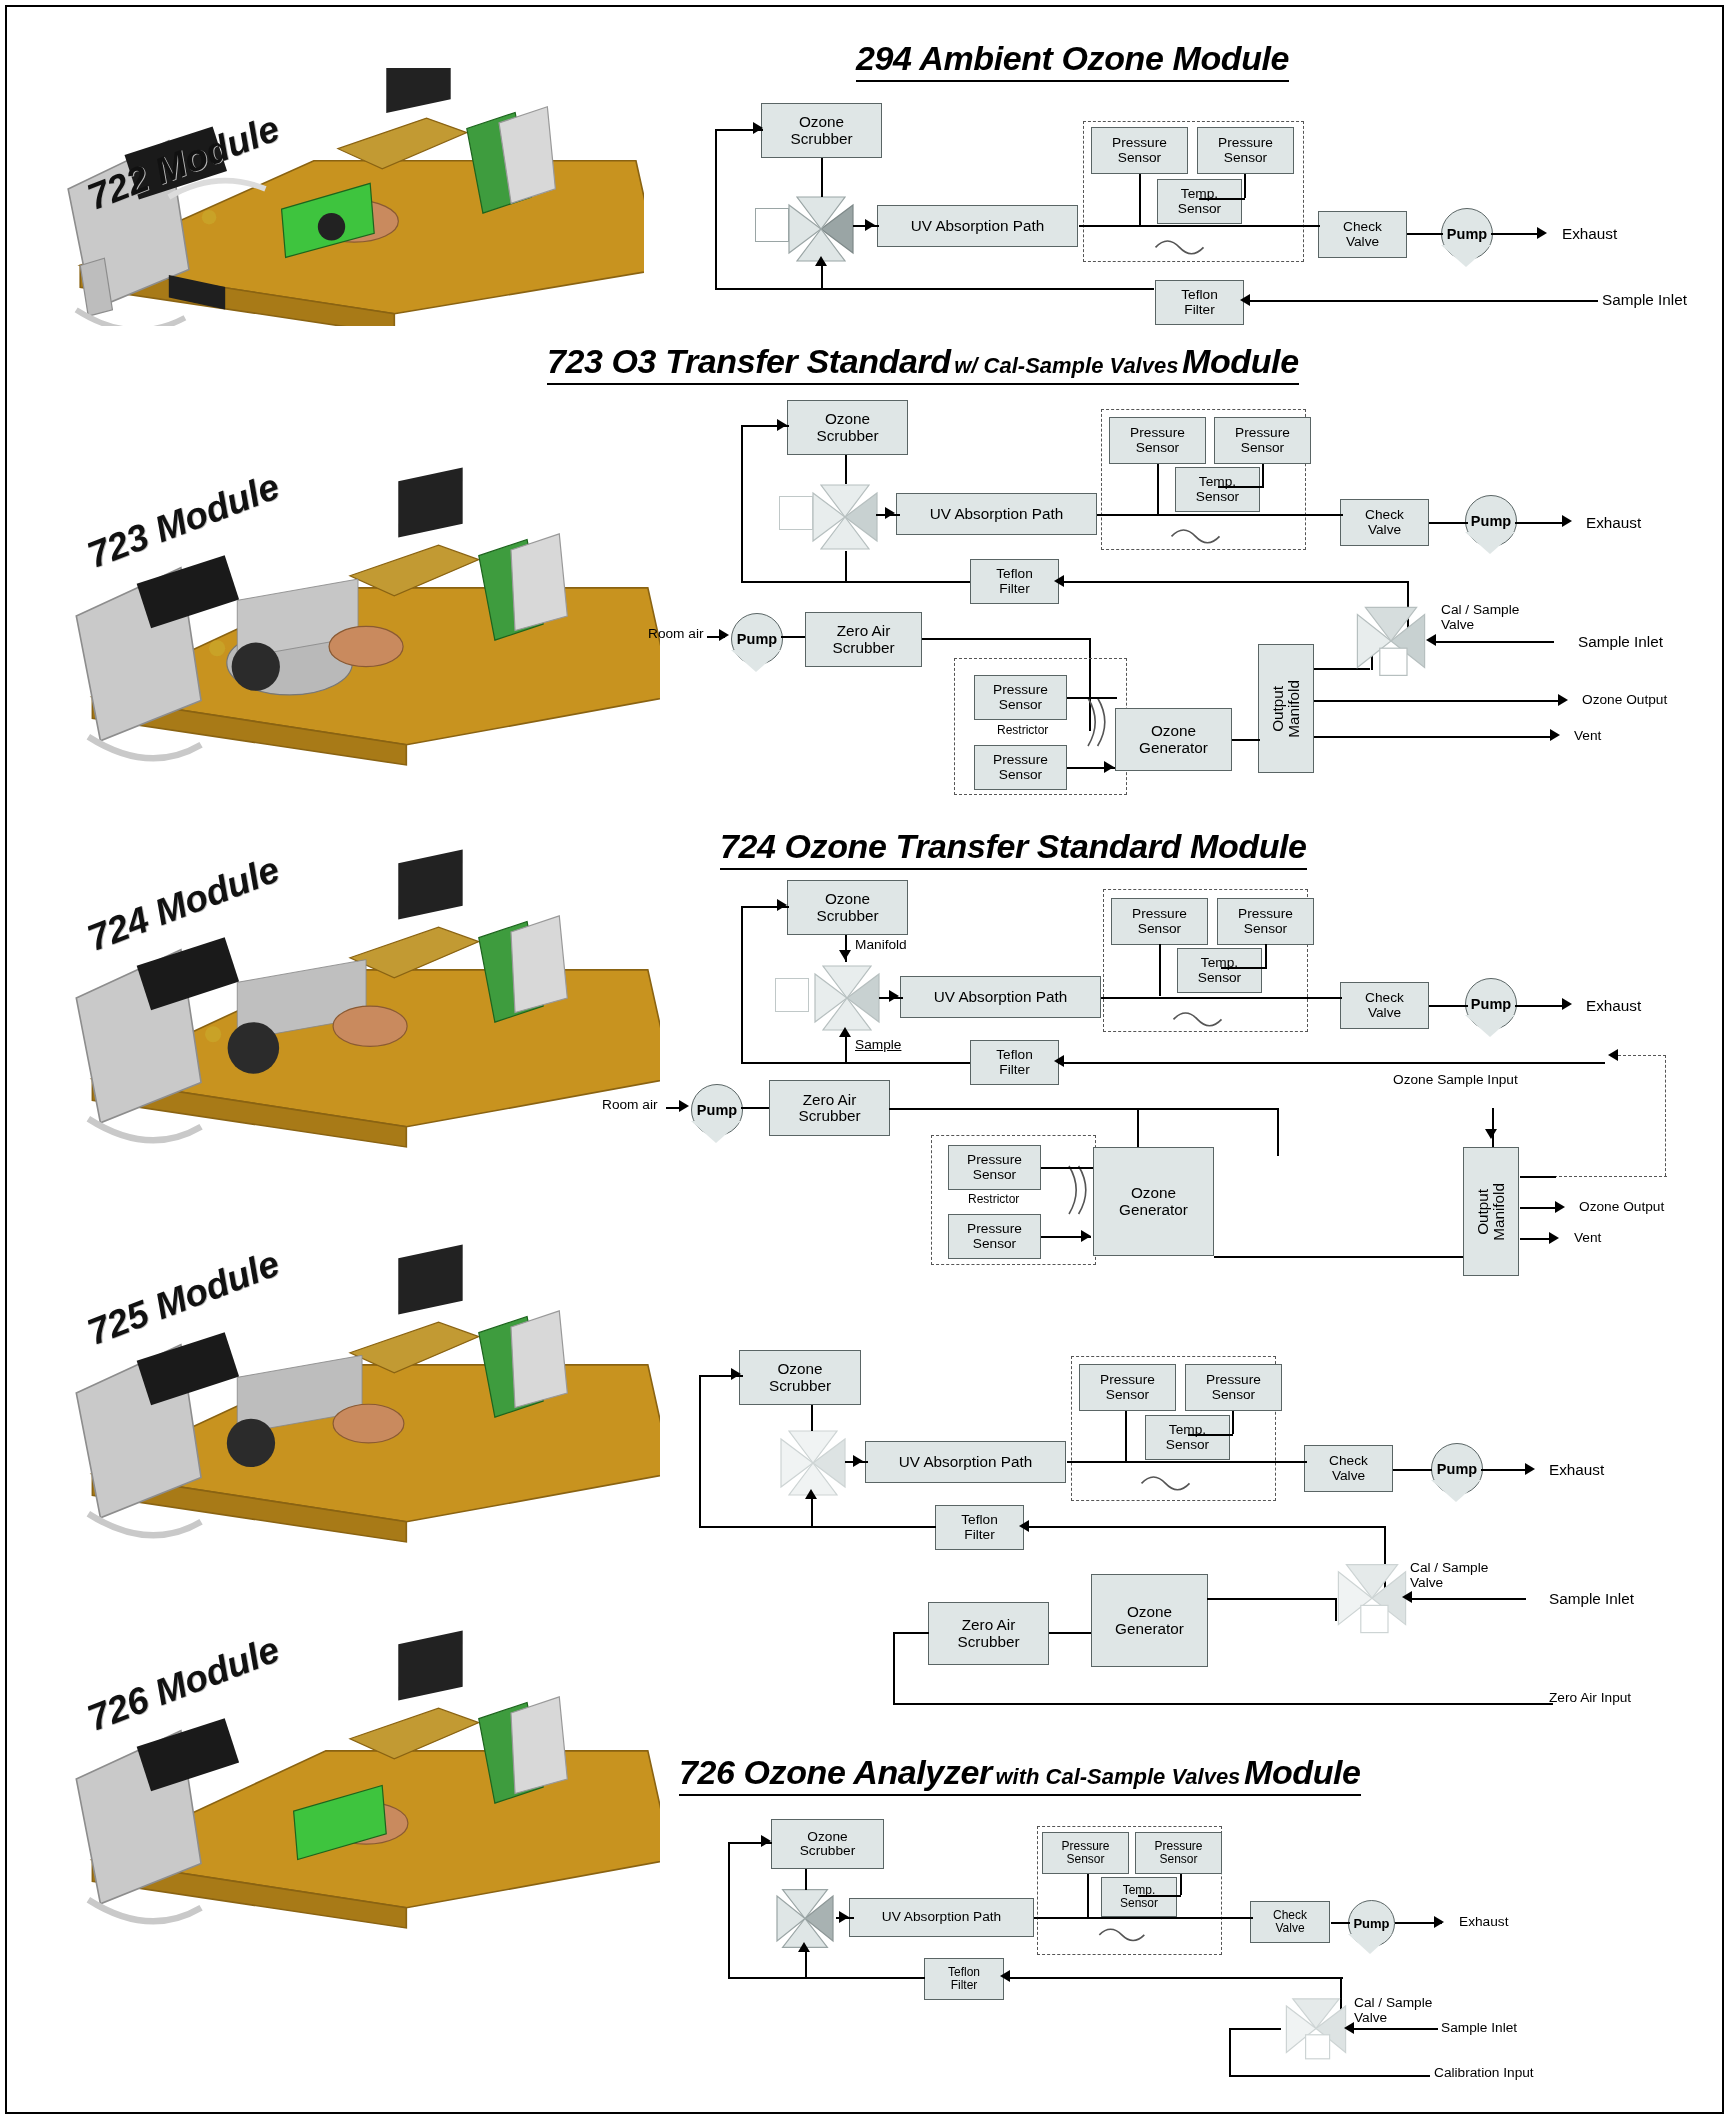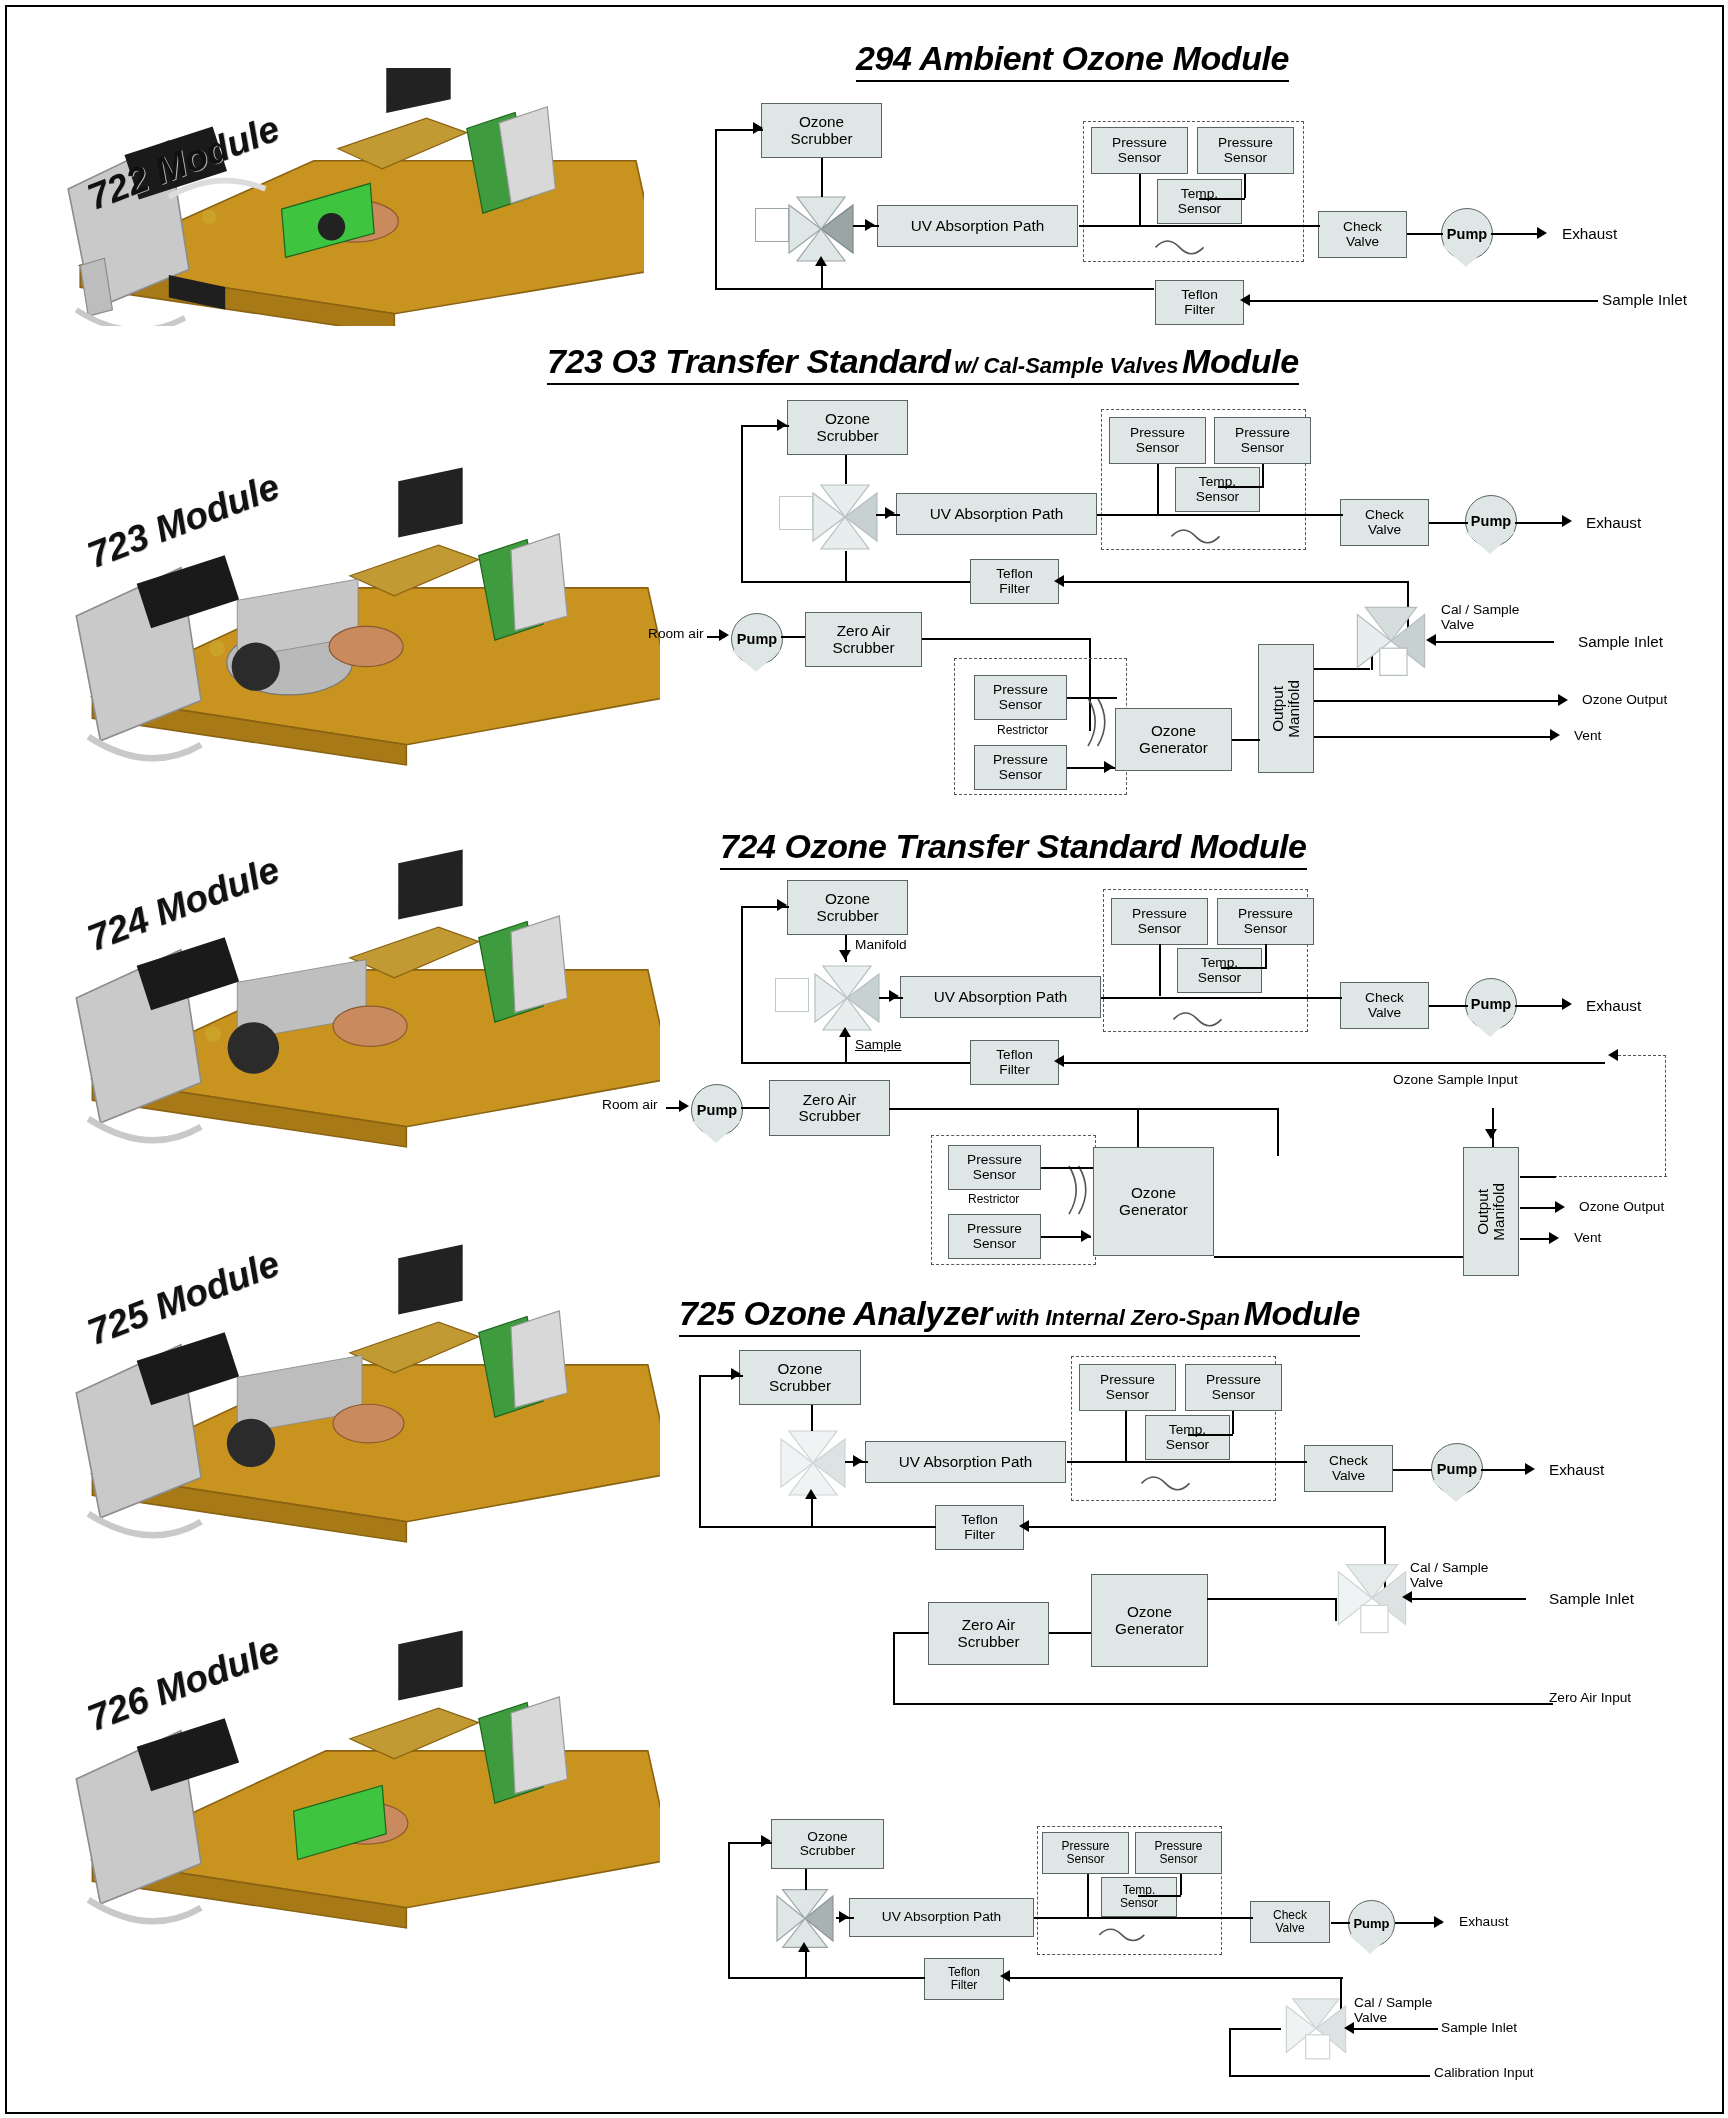--- a/index.html
+++ b/index.html
@@ -436,25 +436,20 @@
 <div class="line v" style="left:1492px;top:1108px;height:39px;"></div>
 <div class="arr d" style="left:1485px;top:1129px;"></div>
 <div class="line h" style="left:1520px;top:1176px;width:36px;"></div>
 <div class="line h" style="left:1520px;top:1207px;width:40px;"></div>
 <div class="arr r" style="left:1555px;top:1201px;"></div>
 <div class="lbl sm" style="left:1579px;top:1199px;">Ozone Output</div>
 <div class="line h" style="left:1520px;top:1238px;width:34px;"></div>
 <div class="arr r" style="left:1549px;top:1232px;"></div>
 <div class="lbl sm" style="left:1574px;top:1230px;">Vent</div>
 
-<div class="heading" style="left:679px;top:1294px;">
-  <span class="big">725 Ozone Analyzer</span>
-  <span class="mid">with Internal Zero-Span</span>
-  <span class="big">Module</span>
-</div>
 
 <div class="box" style="left:739px;top:1350px;width:122px;height:55px;white-space:pre-line;">Ozone
 Scrubber</div>
 <div class="box" style="left:865px;top:1441px;width:201px;height:42px;">UV Absorption Path</div>
 <div class="dash" style="left:1071px;top:1356px;width:205px;height:145px;"></div>
 <div class="box sm" style="left:1079px;top:1364px;width:97px;height:47px;white-space:pre-line;">Pressure
 Sensor</div>
 <div class="box sm" style="left:1185px;top:1364px;width:97px;height:47px;white-space:pre-line;">Pressure
 Sensor</div>
 <div class="box sm" style="left:1145px;top:1415px;width:85px;height:45px;white-space:pre-line;">Temp.
@@ -522,20 +517,25 @@
     <polygon points="50,45 18,3 82,3" fill="#e5eaea" stroke="#cdd4d4" stroke-width="1.5"></polygon>
     <rect x="36" y="54" width="34" height="34" fill="#fff" stroke="#cdd4d4" stroke-width="1.5"></rect>
   </svg>
 </div>
 <div class="lbl sm" style="left:1410px;top:1560px;white-space:pre-line;">Cal / Sample
 Valve</div>
 <div class="line h" style="left:1409px;top:1598px;width:117px;"></div>
 <div class="arr l" style="left:1402px;top:1591px;"></div>
 <div class="lbl" style="left:1549px;top:1590px;">Sample Inlet</div>
 
+<div class="heading" style="left:679px;top:1753px;">
+  <span class="big">726 Ozone Analyzer</span>
+  <span class="mid">with Cal-Sample Valves</span>
+  <span class="big">Module</span>
+</div>
 
 <div class="box sm" style="left:771px;top:1819px;width:113px;height:50px;white-space:pre-line;">Ozone
 Scrubber</div>
 <div class="box sm" style="left:849px;top:1898px;width:185px;height:39px;">UV Absorption Path</div>
 <div class="dash" style="left:1037px;top:1826px;width:185px;height:129px;"></div>
 <div class="box xs" style="left:1042px;top:1832px;width:87px;height:42px;white-space:pre-line;">Pressure
 Sensor</div>
 <div class="box xs" style="left:1135px;top:1832px;width:87px;height:42px;white-space:pre-line;">Pressure
 Sensor</div>
 <div class="box xs" style="left:1101px;top:1877px;width:76px;height:40px;white-space:pre-line;">Temp.

